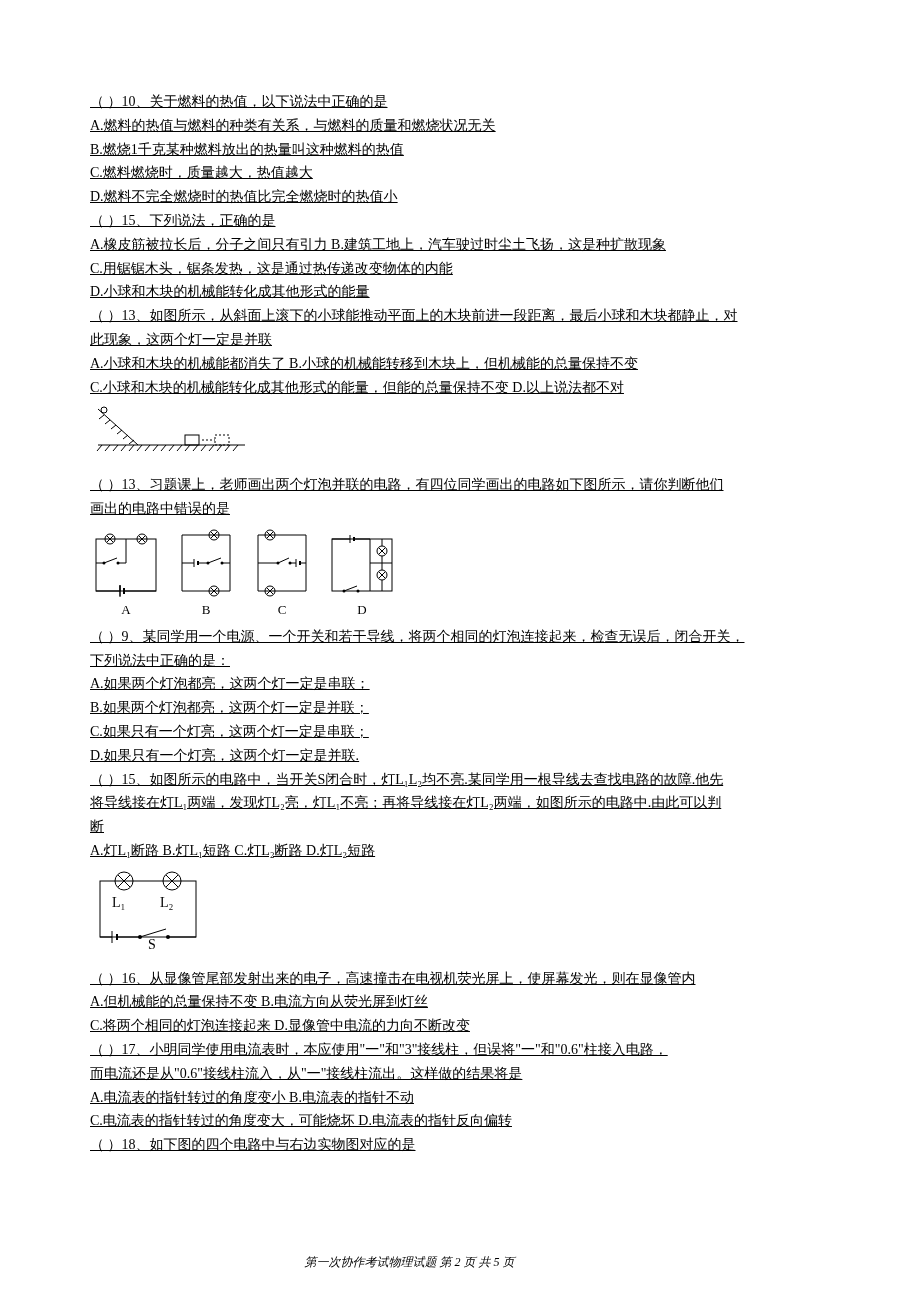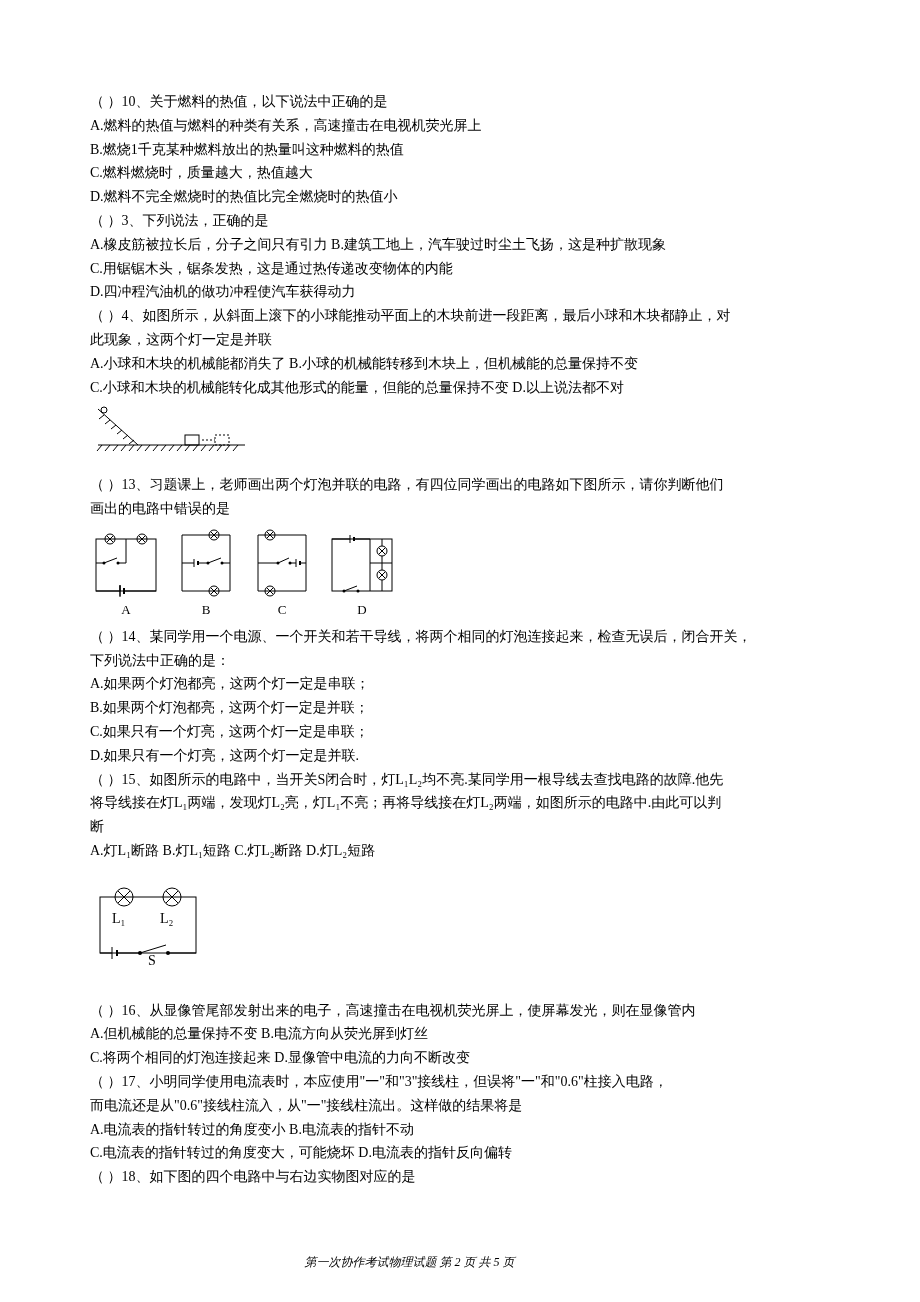--- a/index.html
+++ b/index.html
@@ -7,59 +7,59 @@
       width: 920px;
       min-height: 1302px;
       padding: 90px 90px 40px 90px;
       font-family: "SimSun", "宋体", serif;
       font-size: 14px;
       line-height: 1.7;
       color: #000;
       background: #fff;
       position: relative;
     }
-    .line { display: block; }
+    .line { display: block; text-decoration: underline; }
     .figure { margin: 8px 0; }
     .footer {
       position: absolute;
       bottom: 30px;
       left: 0;
       width: 819px;
       text-align: center;
       font-style: italic;
       font-size: 12px;
       font-family: "KaiTi", "楷体", serif;
     }
     
     .ramp-fig { margin: 6px 0 10px 0; }
     .hatch { stroke: #000; stroke-width: 1; }
     .small-stroke { stroke: #000; stroke-width: 1; fill: none; }
     
     .circuit-row { display: flex; align-items: flex-end; gap: 12px; margin: 8px 0 4px 0; }
     .circuit-label { text-align: center; font-size: 13px; }
     .circuit-box { display: flex; flex-direction: column; align-items: center; }
     
-    .l1l2 { margin: 24px 0; }
+    .l1l2 { margin: 8px 0; }
     .lamp-label { font-family: "Times New Roman", serif; font-size: 14px; }
   </style>
 </head>
 <body>
 
 <div class="line">（  ）10、关于燃料的热值，以下说法中正确的是</div>
-<div class="line">A.燃料的热值与燃料的种类有关系，高速撞击在电视机荧光屏上</div>
+<div class="line">A.燃料的热值与燃料的种类有关系，与燃料的质量和燃烧状况无关</div>
 <div class="line">B.燃烧1千克某种燃料放出的热量叫这种燃料的热值</div>
 <div class="line">C.燃料燃烧时，质量越大，热值越大</div>
 <div class="line">D.燃料不完全燃烧时的热值比完全燃烧时的热值小</div>
 
-<div class="line">（  ）3、下列说法，正确的是</div>
+<div class="line">（  ）15、下列说法，正确的是</div>
 <div class="line">A.橡皮筋被拉长后，分子之间只有引力 B.建筑工地上，汽车驶过时尘土飞扬，这是种扩散现象</div>
 <div class="line">C.用锯锯木头，锯条发热，这是通过热传递改变物体的内能</div>
-<div class="line">D.四冲程汽油机的做功冲程使汽车获得动力</div>
-
-<div class="line">（  ）4、如图所示，从斜面上滚下的小球能推动平面上的木块前进一段距离，最后小球和木块都静止，对</div>
+<div class="line">D.小球和木块的机械能转化成其他形式的能量</div>
+
+<div class="line">（  ）13、如图所示，从斜面上滚下的小球能推动平面上的木块前进一段距离，最后小球和木块都静止，对</div>
 <div class="line">此现象，这两个灯一定是并联</div>
 <div class="line">A.小球和木块的机械能都消失了 B.小球的机械能转移到木块上，但机械能的总量保持不变</div>
 <div class="line">C.小球和木块的机械能转化成其他形式的能量，但能的总量保持不变 D.以上说法都不对</div>
 
 <div class="figure ramp-fig">
   <svg width="160" height="50" viewBox="0 0 160 50">
     <line x1="8" y1="4" x2="48" y2="40" class="small-stroke"></line>
     <circle cx="14" cy="5" r="3" class="small-stroke" fill="#fff"></circle>
     <line x1="8" y1="40" x2="155" y2="40" class="small-stroke"></line>
 
@@ -204,21 +204,21 @@
         <line x1="56" y1="47" x2="56" y2="58" class="small-stroke"></line>
 
       <circle cx="18" cy="58" r="1.5" fill="#000"></circle>
         <circle cx="32" cy="58" r="1.5" fill="#000"></circle>
       <line x1="18" y1="58" x2="31" y2="53" class="small-stroke"></line>
     </svg>
     <div class="circuit-label">D</div>
   </div>
 </div>
 
-<div class="line">（  ）14、某同学用一个电源、一个开关和若干导线，将两个相同的灯泡连接起来，检查无误后，闭合开关，</div>
+<div class="line">（  ）9、某同学用一个电源、一个开关和若干导线，将两个相同的灯泡连接起来，检查无误后，闭合开关，</div>
 <div class="line">下列说法中正确的是：</div>
 <div class="line">A.如果两个灯泡都亮，这两个灯一定是串联；</div>
 <div class="line">B.如果两个灯泡都亮，这两个灯一定是并联；</div>
 <div class="line">C.如果只有一个灯亮，这两个灯一定是串联；</div>
 <div class="line">D.如果只有一个灯亮，这两个灯一定是并联.</div>
 
 <div class="line">（  ）15、如图所示的电路中，当开关S闭合时，灯L₁L₂均不亮.某同学用一根导线去查找电路的故障.他先</div>
 <div class="line">将导线接在灯L₁两端，发现灯L₂亮，灯L₁不亮；再将导线接在灯L₂两端，如图所示的电路中.由此可以判</div>
 <div class="line">断</div>
 <div class="line">A.灯L₁断路    B.灯L₁短路    C.灯L₂断路    D.灯L₂短路</div>

